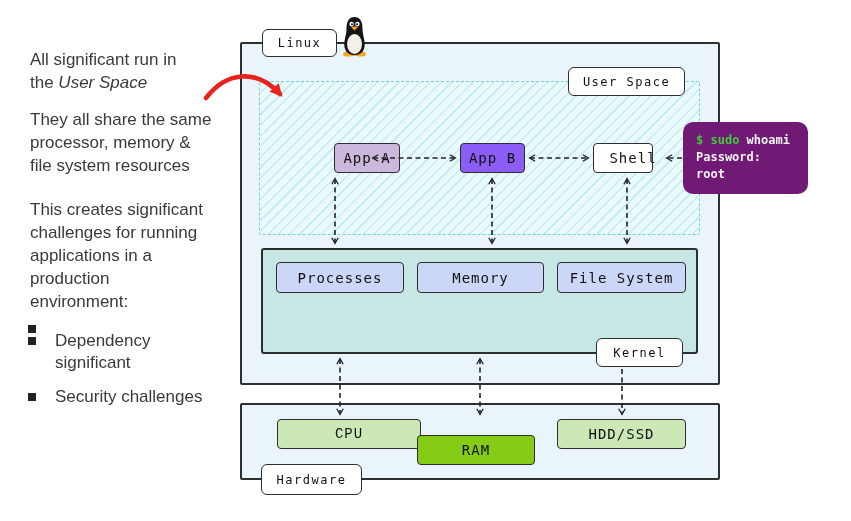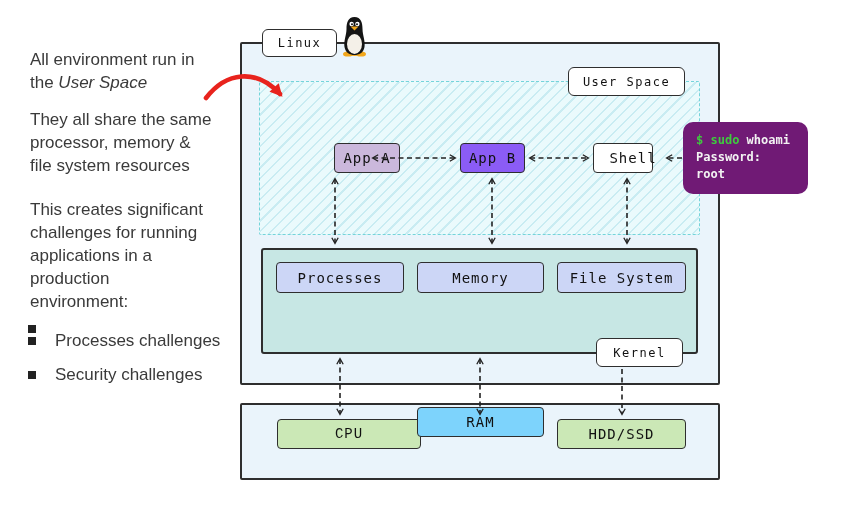--- a/index.html
+++ b/index.html
@@ -65,52 +65,53 @@
   #terminal .grn { color: #3ecb3e; }
   
   #overlay { position: absolute; left: 0; top: 0; z-index: 5; pointer-events: none; }
 </style>
 </head>
 <body>
 
 <div id="stage">
 
   <div class="lp" style="top:48px;">
-    <div>All environment run in</div>
+    <div>All significant run in</div>
     <div><span>the </span><em>User Space</em></div>
   </div>
 
   <div class="lp" style="top:108px;">
     <div>They all share the same</div>
     <div>processor, memory &amp;</div>
     <div>file system resources</div>
   </div>
 
   <div class="lp" style="top:188px;margin-top:10px;">
     <div>This creates significant</div>
     <div>challenges for running</div>
     <div>applications in a</div>
     <div>production</div>
     <div>environment:</div>
   </div>
 
   <ul class="bullets">
     <li><span class="sq"></span></li>
-    <li><span class="sq"></span><span>Processes challenges</span></li>
+    <li><span class="sq"></span><span>Dependency significant</span></li>
     <li><span class="sq"></span><span>Security challenges</span></li>
   </ul>
 
   <div class="layer" id="main-box"></div>
   <div class="layer" id="hw-box"></div>
   <div id="userspace"></div>
   <div id="kernel-box"></div>
 
   <div class="tag" style="left:262px; top:29px; width:75px; height:28px;">Linux</div>
   <div class="tag" style="left:568px; top:67px; width:117px; height:29px;">User Space</div>
   <div class="tag" style="left:596px; top:338px; width:87px; height:29px;">Kernel</div>
+  <div class="tag" style="left:261px; top:464px; width:101px; height:31px;">Hardware</div>
 
   <div style="position:absolute; left:341px; top:15px; width:27px; height:42px; z-index:4;">
     <svg width="27" height="42" viewBox="0 0 27 42">
       <ellipse cx="13.5" cy="38" rx="6" ry="3" fill="#f2a71c"></ellipse>
       <ellipse cx="7" cy="39" rx="5" ry="2.6" fill="#f2a71c"></ellipse>
       <ellipse cx="20" cy="39" rx="5" ry="2.6" fill="#f2a71c"></ellipse>
       <path d="M13.5 2 C7 2 5.5 8 5.5 14 C5.5 20 2.5 26 3.5 32 C4.5 38 9 40 13.5 40 C18 40 22.5 38 23.5 32 C24.5 26 21.5 20 21.5 14 C21.5 8 20 2 13.5 2 Z" fill="#141414"></path>
       <ellipse cx="13.5" cy="29" rx="7.5" ry="10" fill="#f4f0e8"></ellipse>
       <circle cx="10.6" cy="9" r="2.2" fill="#ffffff"></circle>
       <circle cx="16.4" cy="9" r="2.2" fill="#ffffff"></circle>
@@ -122,21 +123,21 @@
 
   <div class="node" style="left:302px; top:143px; width:66px; height:30px; background:#cbb8dc;margin-left:32px;">App A</div>
   <div class="node" style="left:460px; top:143px; width:65px; height:30px; background:#8b5cf6;">App B</div>
   <div class="node" style="left:593px; top:143px; width:60px; height:30px; background:#ffffff;padding-left:20px;">Shell</div>
 
   <div class="node" style="left:276px; top:262px; width:128px; height:31px; background:#ccd6f6;">Processes</div>
   <div class="node" style="left:417px; top:262px; width:127px; height:31px; background:#ccd6f6;">Memory</div>
   <div class="node" style="left:557px; top:262px; width:129px; height:31px; background:#ccd6f6;">File System</div>
 
   <div class="node" style="left:277px; top:419px; width:144px; height:30px; background:#cbe8b6;font-family:Liberation Mono, monospace;">CPU</div>
-  <div class="node" style="left:417px; top:407px; width:127px; height:30px; background:#7dd3fc;">RAM</div>
+  <div class="node" style="left:417px; top:435px; width:118px; height:30px; background:#84cc16;">RAM</div>
   <div class="node" style="left:557px; top:419px; width:129px; height:30px; background:#cbe8b6;">HDD/SSD</div>
 
   <div id="terminal">
     <div><span class="grn">$</span> <span class="grn">sudo</span> <span>whoami</span></div>
     <div>Password:</div>
     <div>root</div>
   </div>
 
   <svg id="overlay" width="851" height="521" viewBox="0 0 851 521">
     <defs>

